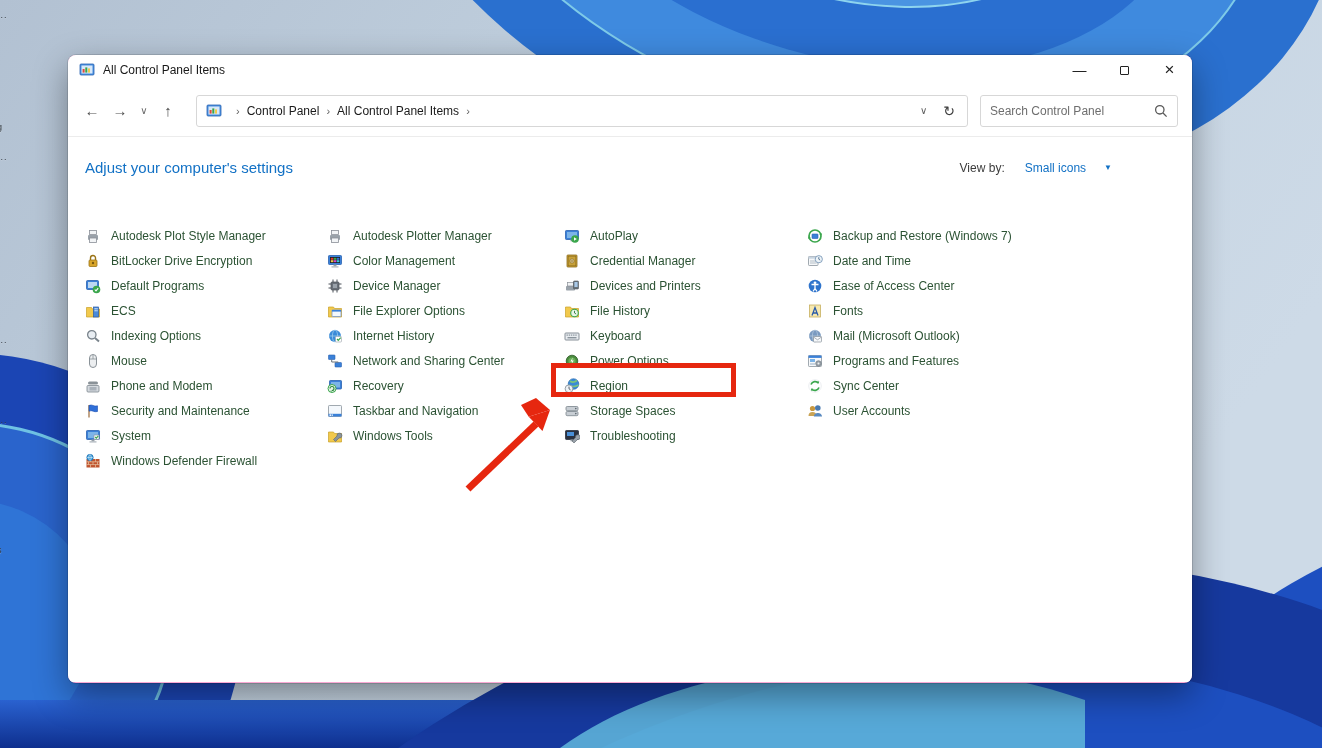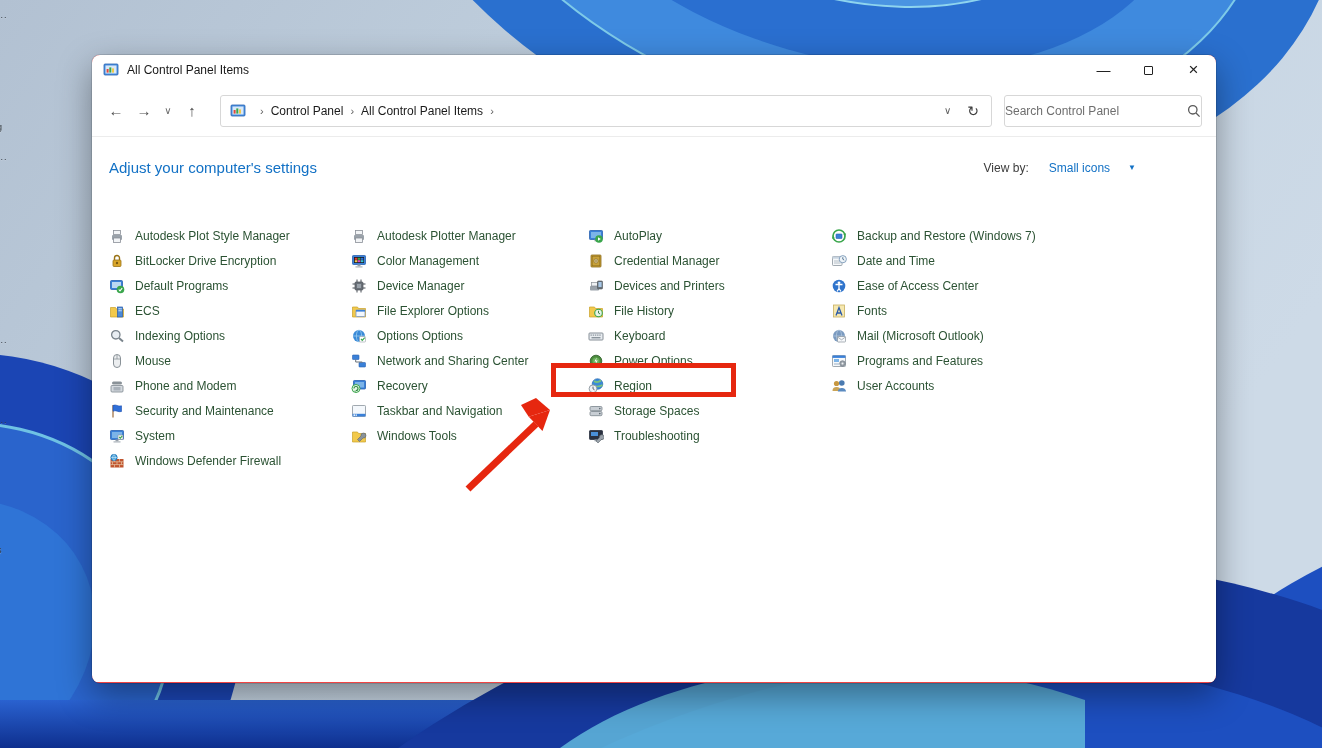--- a/index.html
+++ b/index.html
@@ -6,22 +6,22 @@
   html,body { width:1322px; height:748px; overflow:hidden; }
   body { font-family:"Liberation Sans", sans-serif; }
 
   .screen { position:relative; width:1322px; height:748px; overflow:hidden; background:#b8c7d6; }
   .wallpaper { position:absolute; inset:0; z-index:0; }
 
   .desktop-fragment { position:absolute; left:-3px; z-index:1; font-size:9px; color:#343a41;
     text-shadow:0 1px 1px rgba(255,255,255,.3); letter-spacing:1px; }
 
   
-  .window { position:absolute; left:92px; top:55px; width:1124px; height:628px; z-index:10;
-    background:#ef4444; border-radius:8px; overflow:hidden;
+  .window { position:absolute; left:68px; top:55px; width:1124px; height:628px; z-index:10;
+    background:#f9a8d4; border-radius:8px; overflow:hidden;
     box-shadow:0 12px 34px rgba(0,0,0,.38), 0 0 0 1px rgba(0,0,0,.12); }
 
   .titlebar { height:30px; display:flex; align-items:center; padding-left:11px; background:#fff; }
   .titlebar .app-icon { width:16px; height:16px; margin-right:8px; flex:0 0 auto; }
   .titlebar .title { font-size:12px; color:#191919; flex:1; }
   .win-controls { display:flex; height:30px; }
   .win-btn { width:45px; height:30px; display:flex; align-items:center; justify-content:center;
     font-size:14px; color:#222; cursor:default; }
   .win-btn .max-box { width:9px; height:9px; border:1.2px solid #222; border-radius:1px; }
   .win-btn.close { font-size:17px; }
@@ -33,21 +33,21 @@
   .nav-btn.small { width:20px; font-size:10px; color:#6a6a6a; }
   .addressbar { flex:1; height:32px; margin-left:14px; border:1px solid #d7d7d7; border-radius:3px;
     display:flex; align-items:center; padding:0 6px 0 9px; background:#fff; }
   .addressbar .crumb-icon { width:16px; height:16px; margin-right:7px; flex:0 0 auto; }
   .crumb-sep { color:#5f5f5f; font-size:11px; margin:0 7px; }
   .crumb { font-size:12px; color:#1b1b1b; white-space:nowrap; }
   .addr-spacer { flex:1; }
   .addr-chevron { color:#5f5f5f; font-size:10px; padding:0 10px; }
   .addr-refresh { color:#3c3c3c; font-size:14px; padding:0 6px; }
   .searchbox { width:198px; height:32px; margin-left:12px; border:1px solid #d7d7d7; border-radius:3px;
-    display:flex; align-items:center; padding:0 0; background:#fff; }
+    display:flex; align-items:center; padding:0 9px; background:#fff; }
   .searchbox input { border:none; outline:none; flex:1; font-size:12px; color:#222;
     font-family:"Liberation Sans", sans-serif; }
   .searchbox input::placeholder { color:#6e6e6e; }
   .search-glyph { flex:0 0 auto; }
 
   .body { position:relative; height:calc(100% - 83px); background:#fff; }
   .page-header { position:absolute; top:22px; left:17px; right:22px; display:flex;
     justify-content:space-between; align-items:center; }
   .page-title { font-size:15px; color:#1271c5; }
   .viewby { font-size:12px; color:#3c3c3c; display:flex; align-items:center; gap:20px; margin-right:58px; }
@@ -333,21 +333,21 @@
               <span class="lbl">File Explorer Options</span>
             </div>
             <div class="item">
               <span class="ic"><svg width="16" height="16" viewBox="0 0 16 16">
                   <circle cx="8" cy="8" r="6" fill="#3a8ad8"></circle>
                   <ellipse cx="8" cy="8" rx="2.6" ry="6" fill="none" stroke="#a8d4f0" stroke-width="0.7"></ellipse>
                   <line x1="2" y1="8" x2="14" y2="8" stroke="#a8d4f0" stroke-width="0.7"></line>
                   <rect x="8.5" y="8.5" width="6" height="5.5" rx="0.8" fill="#fff" stroke="#98a0a8" stroke-width="0.6"></rect>
                   <path d="M10,11 l1.3,1.3 2.4,-2.6" stroke="#3aa64c" stroke-width="1.2" fill="none"></path>
                 </svg></span>
-              <span class="lbl">Options Options</span>
+              <span class="lbl">Internet History</span>
             </div>
             <div class="item">
               <span class="ic"><svg width="16" height="16" viewBox="0 0 16 16">
                   <rect x="1.5" y="2" width="6.5" height="4.5" rx="0.6" fill="#3a80d8" stroke="#2a62b0" stroke-width="0.6"></rect>
                   <rect x="8" y="9.5" width="6.5" height="4.5" rx="0.6" fill="#3a80d8" stroke="#2a62b0" stroke-width="0.6"></rect>
                   <path d="M4.7,6.5 V9 H11.2 V9.5" stroke="#6a7278" stroke-width="1" fill="none"></path>
                 </svg></span>
               <span class="lbl">Network and Sharing Center</span>
             </div>
             <div class="item">
@@ -518,20 +518,28 @@
                   <rect x="1.5" y="2.5" width="13" height="2.4" fill="#3a80d8"></rect>
                   <rect x="3" y="6" width="5" height="3" fill="#7cb4e8"></rect>
                   <rect x="3" y="10" width="5" height="2" fill="#c8d4e0"></rect>
                   <circle cx="11.5" cy="10.5" r="2.8" fill="#9aa2aa" stroke="#6a747c" stroke-width="0.6"></circle>
                   <circle cx="11.5" cy="10.5" r="1" fill="#f0f2f4"></circle>
                 </svg></span>
               <span class="lbl">Programs and Features</span>
             </div>
             <div class="item">
               <span class="ic"><svg width="16" height="16" viewBox="0 0 16 16">
+                  <circle cx="8" cy="8" r="6.3" fill="#fff" stroke="#d8dde2" stroke-width="0.5"></circle>
+                  <path d="M4,6.5 a4.5,4.5 0 0 1 7.5,-1.5 M12,9.5 a4.5,4.5 0 0 1 -7.5,1.5" fill="none" stroke="#3aa64c" stroke-width="1.7"></path>
+                  <path d="M11.5,2.8 l0.4,2.6 -2.6,-0.5 z M4.5,13.2 l-0.4,-2.6 2.6,0.5 z" fill="#3aa64c"></path>
+                </svg></span>
+              <span class="lbl">Sync Center</span>
+            </div>
+            <div class="item">
+              <span class="ic"><svg width="16" height="16" viewBox="0 0 16 16">
                   <circle cx="5.5" cy="5.5" r="2.6" fill="#c89840"></circle>
                   <path d="M1.5,13 a4,4 0 0 1 8,0 z" fill="#caa456"></path>
                   <circle cx="10.8" cy="5" r="2.8" fill="#4a7ab0"></circle>
                   <path d="M6.8,13.5 a4.2,4.2 0 0 1 8.2,-0.5 l0,0.5 z" fill="#5a8ac0"></path>
                 </svg></span>
               <span class="lbl">User Accounts</span>
             </div>
           </div>
         </div>
     </div>

